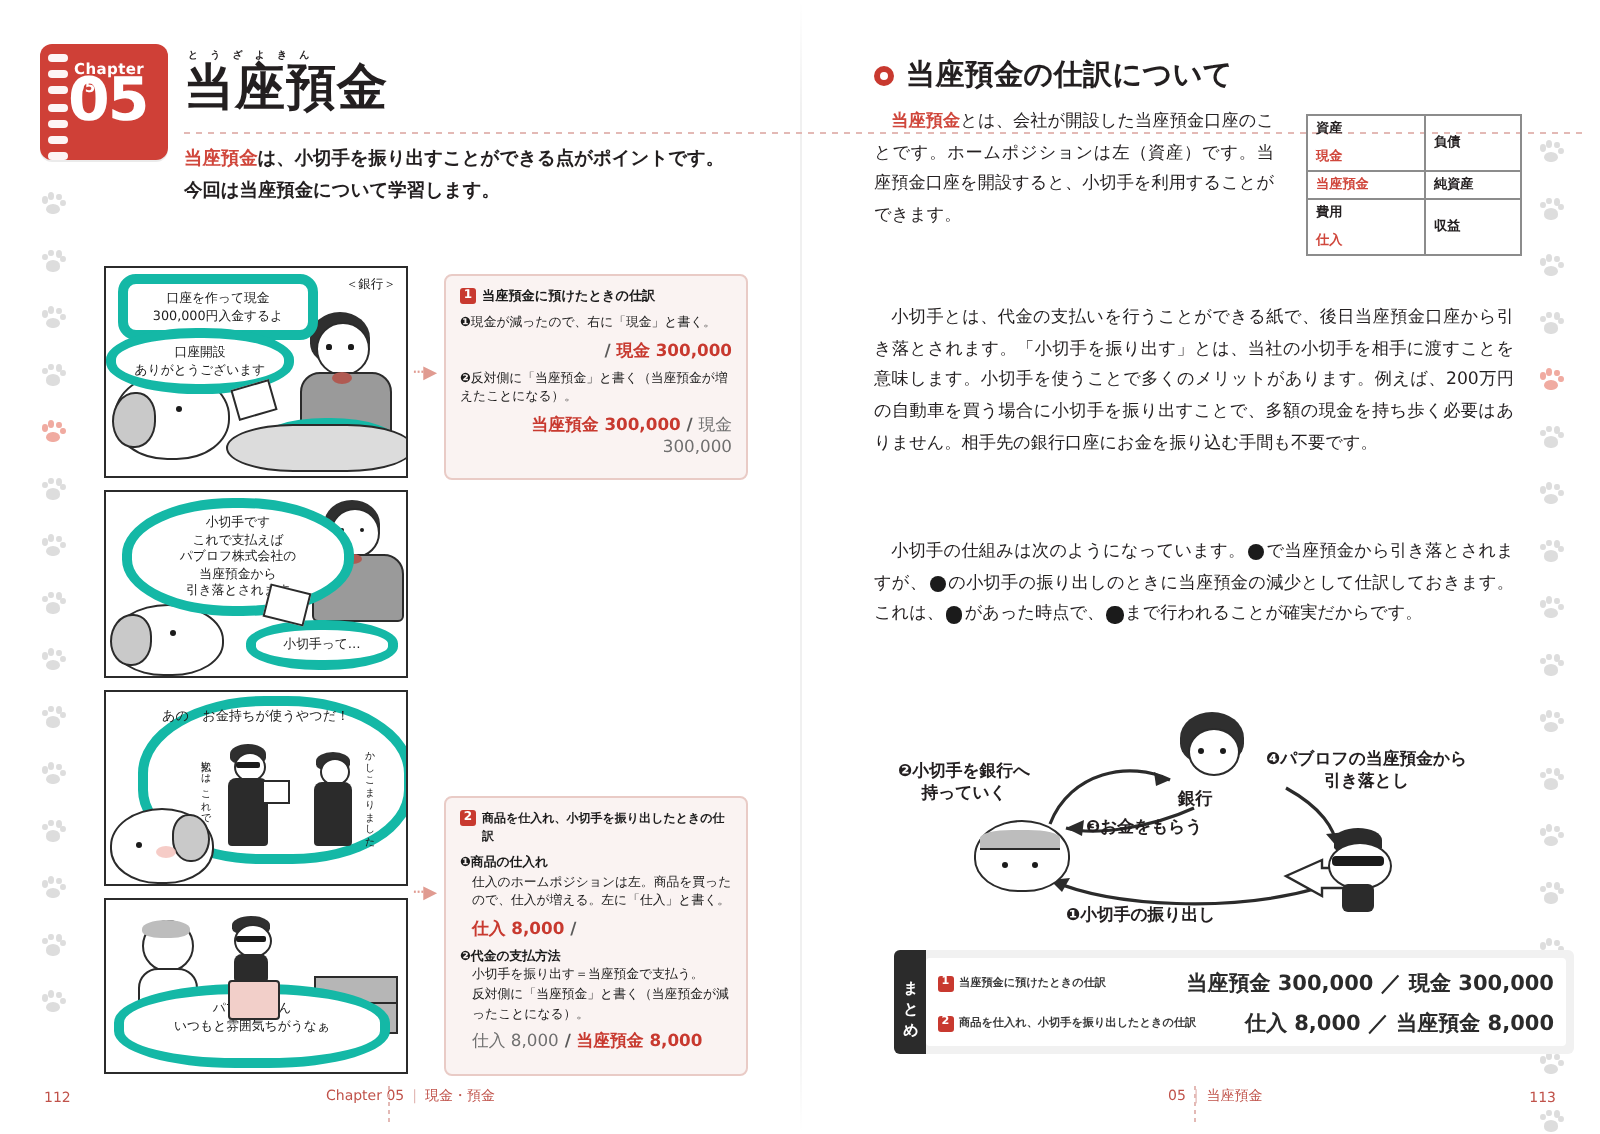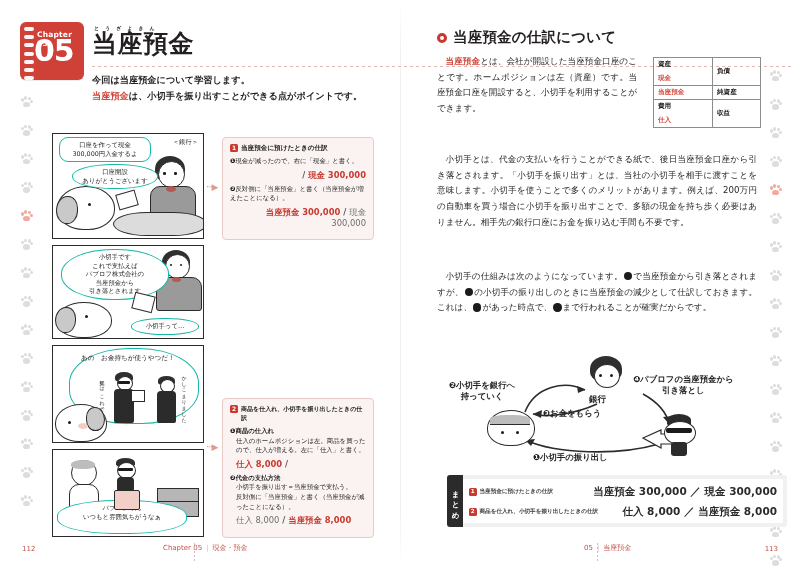--- a/index.html
+++ b/index.html
@@ -64,21 +64,21 @@
   .paws-right{position:absolute;left:769px;top:70px;width:22px;}
   .paws-right .paw{margin-bottom:16.5px;}
 
   
   .strip{position:absolute;left:52px;top:133px;width:152px;}
   .panel{
     border:1.1px solid #2b2b2b;background:#fff;position:relative;
     margin-bottom:6px;overflow:hidden;
   }
   .bub{
-    position:absolute;background:#fff;border:1px solid #14b8a6;
+    position:absolute;background:#fff;border:5px solid #14b8a6;
     border-radius:48%;text-align:center;
     font-size:6.4px;line-height:1.34;padding:3px 4px;z-index:3;
     color:#1b1b1b;
   }
   .bub.rect{border-radius:9px;}
   .bub.cloud{border-radius:46% 46% 44% 44%;}
   .tag{
     position:absolute;font-size:6.3px;z-index:4;color:#1b1b1b;
   }
   .vtext{
@@ -220,22 +220,22 @@
     <div class="ch">Chapter 05</div>
     <div class="num">05</div>
   </div>
 
   <div class="title-ja">
     <div class="ruby">とうざよきん</div>
     <span>当座預金</span>
   </div>
   <div class="hdr-rule"></div>
   <div class="lede">
+    <div><span class="hl">当座預金</span><span>は、小切手を振り出すことができる点がポイントです。</span></div>
     <div>今回は当座預金について学習します。</div>
-    <div><span class="hl">当座預金</span><span>は、小切手を振り出すことができる点がポイントです。</span></div>
   </div>
 
   <div class="paws">
     <div class="paw">
         <i></i>
         <i></i>
         <i></i>
         <i></i>
         <b></b>
       </div>
@@ -468,21 +468,21 @@
       </div>
 
   </div>
 
   <div class="strip">
 
     <div class="panel" style="height:104px;">
       <div class="tag" style="right:5px;top:4px;">＜銀行＞</div>
       <div class="bub rect" style="left:6px;top:3px;width:82px;white-space:pre-line;">口座を作って現金
 300,000円入金するよ</div>
-      <div class="bub" style="left:19px;top:30px;width:76px;white-space:pre-line;">口座開設
+      <div class="bub" style="left:0;top:30px;width:76px;white-space:pre-line;">口座開設
 ありがとうございます</div>
       <div class="bub" style="right:4px;bottom:4px;width:52px;">ナニコレ？</div>
       <div class="dog" style="left:4px;top:52px;width:56px;height:42px;">
         <div class="ear" style="left:-2px;top:9px;width:20px;height:26px;border-radius:55% 45% 50% 50%;"></div>
         <div class="eye" style="left:30px;top:16px;width:3.2px;height:3.2px;"></div>
       </div>
       <div class="table-top" style="left:60px;top:78px;width:92px;height:22px;"></div>
       <div class="person" style="left:92px;top:22px;width:56px;height:62px;">
         <div class="hair" style="left:10px;top:0px;width:30px;height:26px;"></div>
         <div class="head" style="left:13px;top:5px;width:25px;height:25px;"></div>

